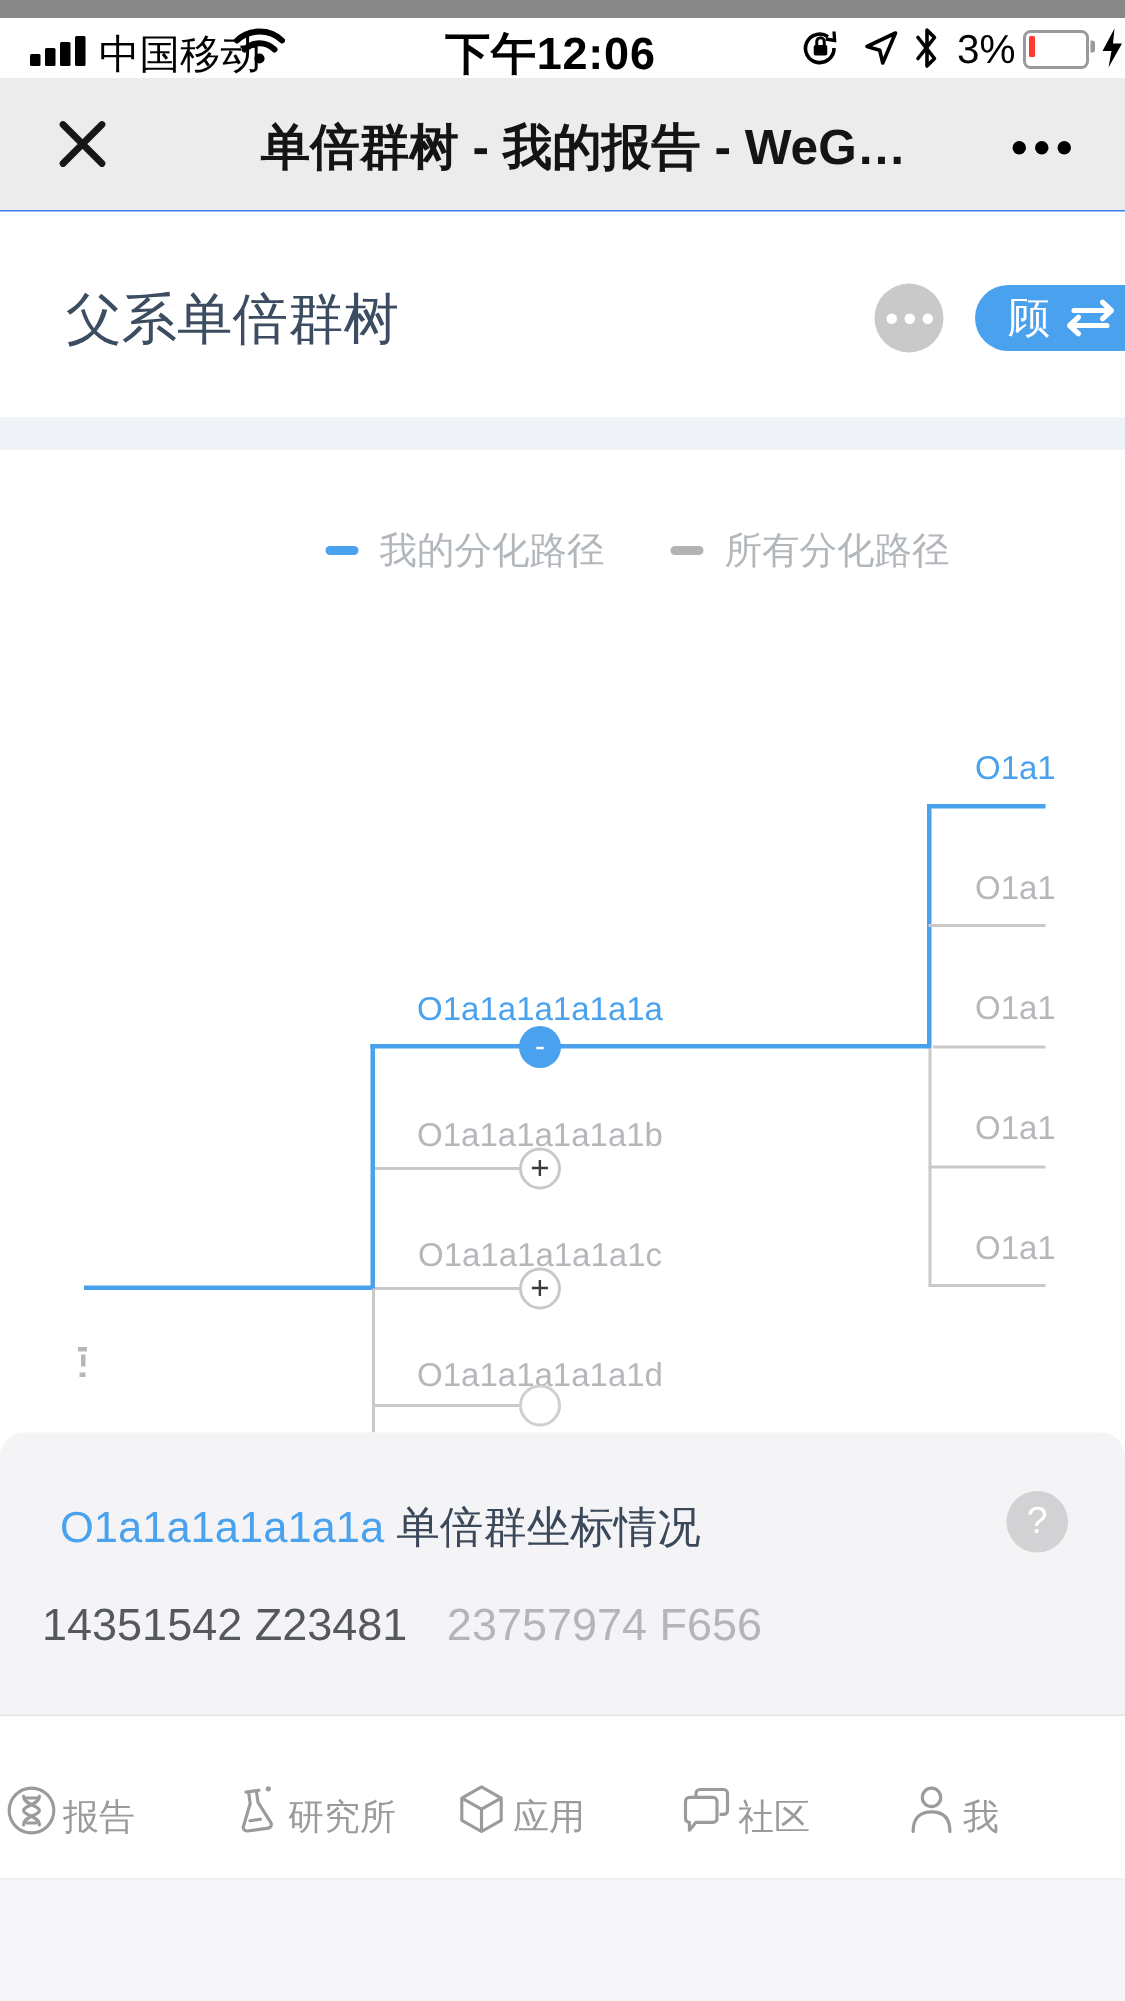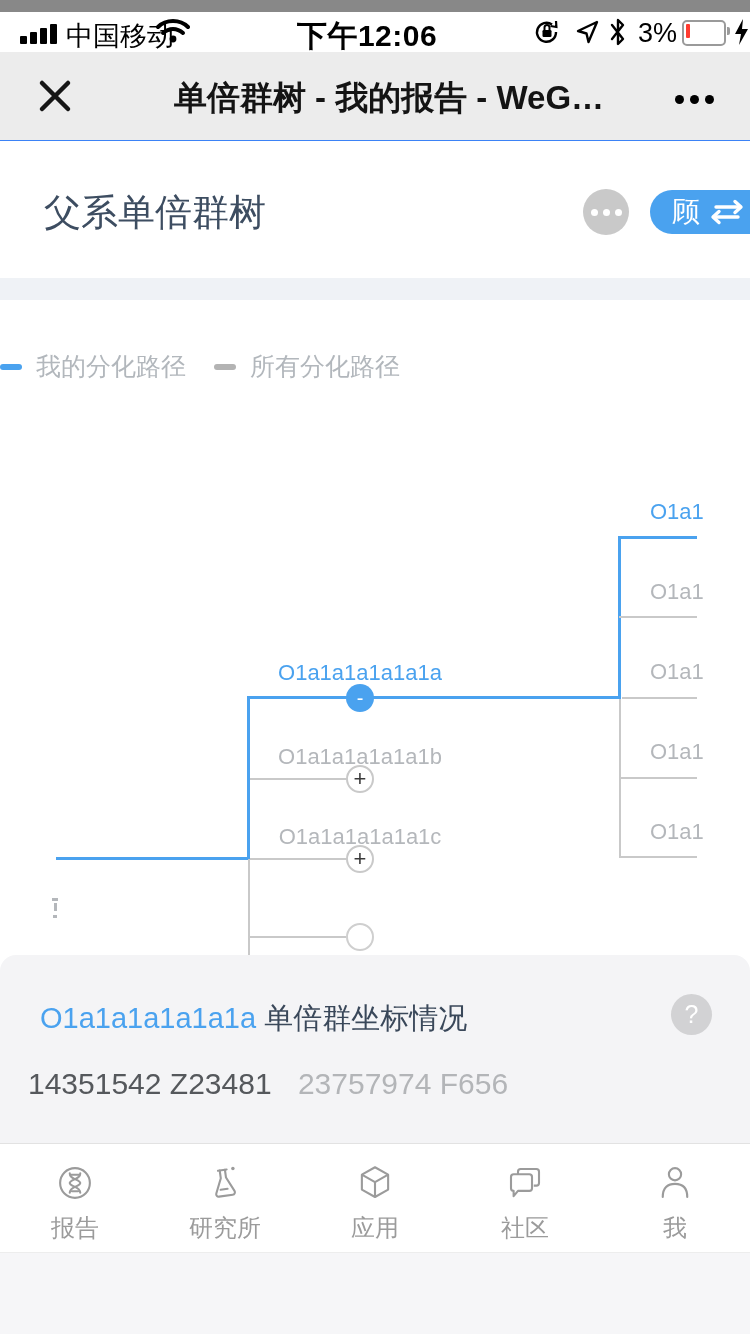--- a/index.html
+++ b/index.html
@@ -21,21 +21,21 @@
   .nav-dot{width:9px;height:9px;border-radius:50%;background:#000;display:inline-block;margin:0 3px;}
   
   #report-title{left:44px;top:176px;font-size:37px;font-weight:500;color:#3d4d61;}
   #report-more-button{left:583px;top:177px;width:46px;height:46px;border-radius:50%;background:#c9c9c9;
     display:flex;align-items:center;justify-content:center;gap:5px;}
   #report-more-button i{width:7px;height:7px;border-radius:50%;background:#fff;}
   #user-switch-button{left:650px;top:178px;width:130px;height:44px;border-radius:22px;background:#4aa2ef;
     display:flex;align-items:center;color:#fff;font-size:28px;padding-left:22px;box-sizing:border-box;gap:10px;}
   #header-strip{left:0;top:266px;width:750px;height:22px;background:#eff2f6;}
   
-  #legend{left:0;top:338px;width:633px;display:flex;justify-content:flex-start;align-items:center;gap:28px;
+  #legend{left:0;top:338px;width:633px;display:flex;justify-content:flex-end;align-items:center;gap:44px;
     font-size:25px;color:#b2b7bc;}
   .legend-item{display:flex;align-items:center;gap:14px;}
   .legend-dash{width:22px;height:6px;border-radius:3px;}
   
   #tree{left:0;top:288px;width:750px;height:655px;overflow:hidden;}
   .edge{position:absolute;}
   .edge.blue{background:#4aa2ef;}
   .edge.gray{background:#c9c9c9;}
   .node-label{position:absolute;font-size:22px;white-space:nowrap;}
   .node-label.blue{color:#4aa2ef;}
@@ -54,21 +54,21 @@
   #haplogroup-name{color:#4aa2ef;}
   #sheet-title-suffix{color:#3a485a;}
   #help-button{position:absolute;left:671px;top:39px;width:41px;height:41px;border-radius:50%;
     background:#d2d2d4;color:#fff;font-size:25px;display:flex;align-items:center;justify-content:center;}
   #coords-row{position:absolute;left:28px;top:112px;font-size:30px;white-space:nowrap;}
   #coords-primary{color:#55585c;}
   #coords-secondary{color:#b3b5b8;margin-left:18px;}
   
   #tab-bar{left:0;top:1131px;width:750px;height:109px;background:#fff;border-top:1px solid #e2e2e2;
     display:flex;box-sizing:border-box;}
-  .tab{flex:1;display:flex;flex-direction:column;align-items:center;justify-content:flex-start;padding-top:18px;}
+  .tab{flex:1;display:flex;flex-direction:row;align-items:center;justify-content:flex-start;padding-top:18px;}
   .tab svg{display:block;}
   .tab-label{margin-top:8px;font-size:24px;color:#9b9b9b;}
   
   #browser-toolbar{left:0;top:1240px;width:750px;height:94px;background:#f6f6f8;border-top:1px solid #ededed;
     box-sizing:border-box;}
 </style>
 </head>
 <body>
 
 <div id="screen">
@@ -187,20 +187,21 @@
 
     <span class="node-label blue center" style="left:360px;top:360px;">O1a1a1a1a1a1a</span>
     <span class="tree-btn minus" style="left:346px;top:384px;">-</span>
 
     <span class="node-label gray center" style="left:360px;top:444px;">O1a1a1a1a1a1b</span>
     <span class="tree-btn plus" style="left:346px;top:465px;">+</span>
 
     <span class="node-label gray center" style="left:360px;top:524px;">O1a1a1a1a1a1c</span>
     <span class="tree-btn plus" style="left:346px;top:545px;">+</span>
 
+    <span class="node-label gray center" style="left:360px;top:604px;">O1a1a1a1a1a1d</span>
     <span class="tree-btn empty" style="left:346px;top:623px;"></span>
 
     <span class="node-label blue" style="left:650px;top:199px;">O1a1</span>
     <span class="node-label gray" style="left:650px;top:279px;">O1a1</span>
     <span class="node-label gray" style="left:650px;top:359px;">O1a1</span>
     <span class="node-label gray" style="left:650px;top:439px;">O1a1</span>
     <span class="node-label gray" style="left:650px;top:519px;">O1a1</span>
 
     <span id="clipped-node-fragment" class="abs">
       <i style="left:0;top:0;width:6px;height:3px;"></i>

